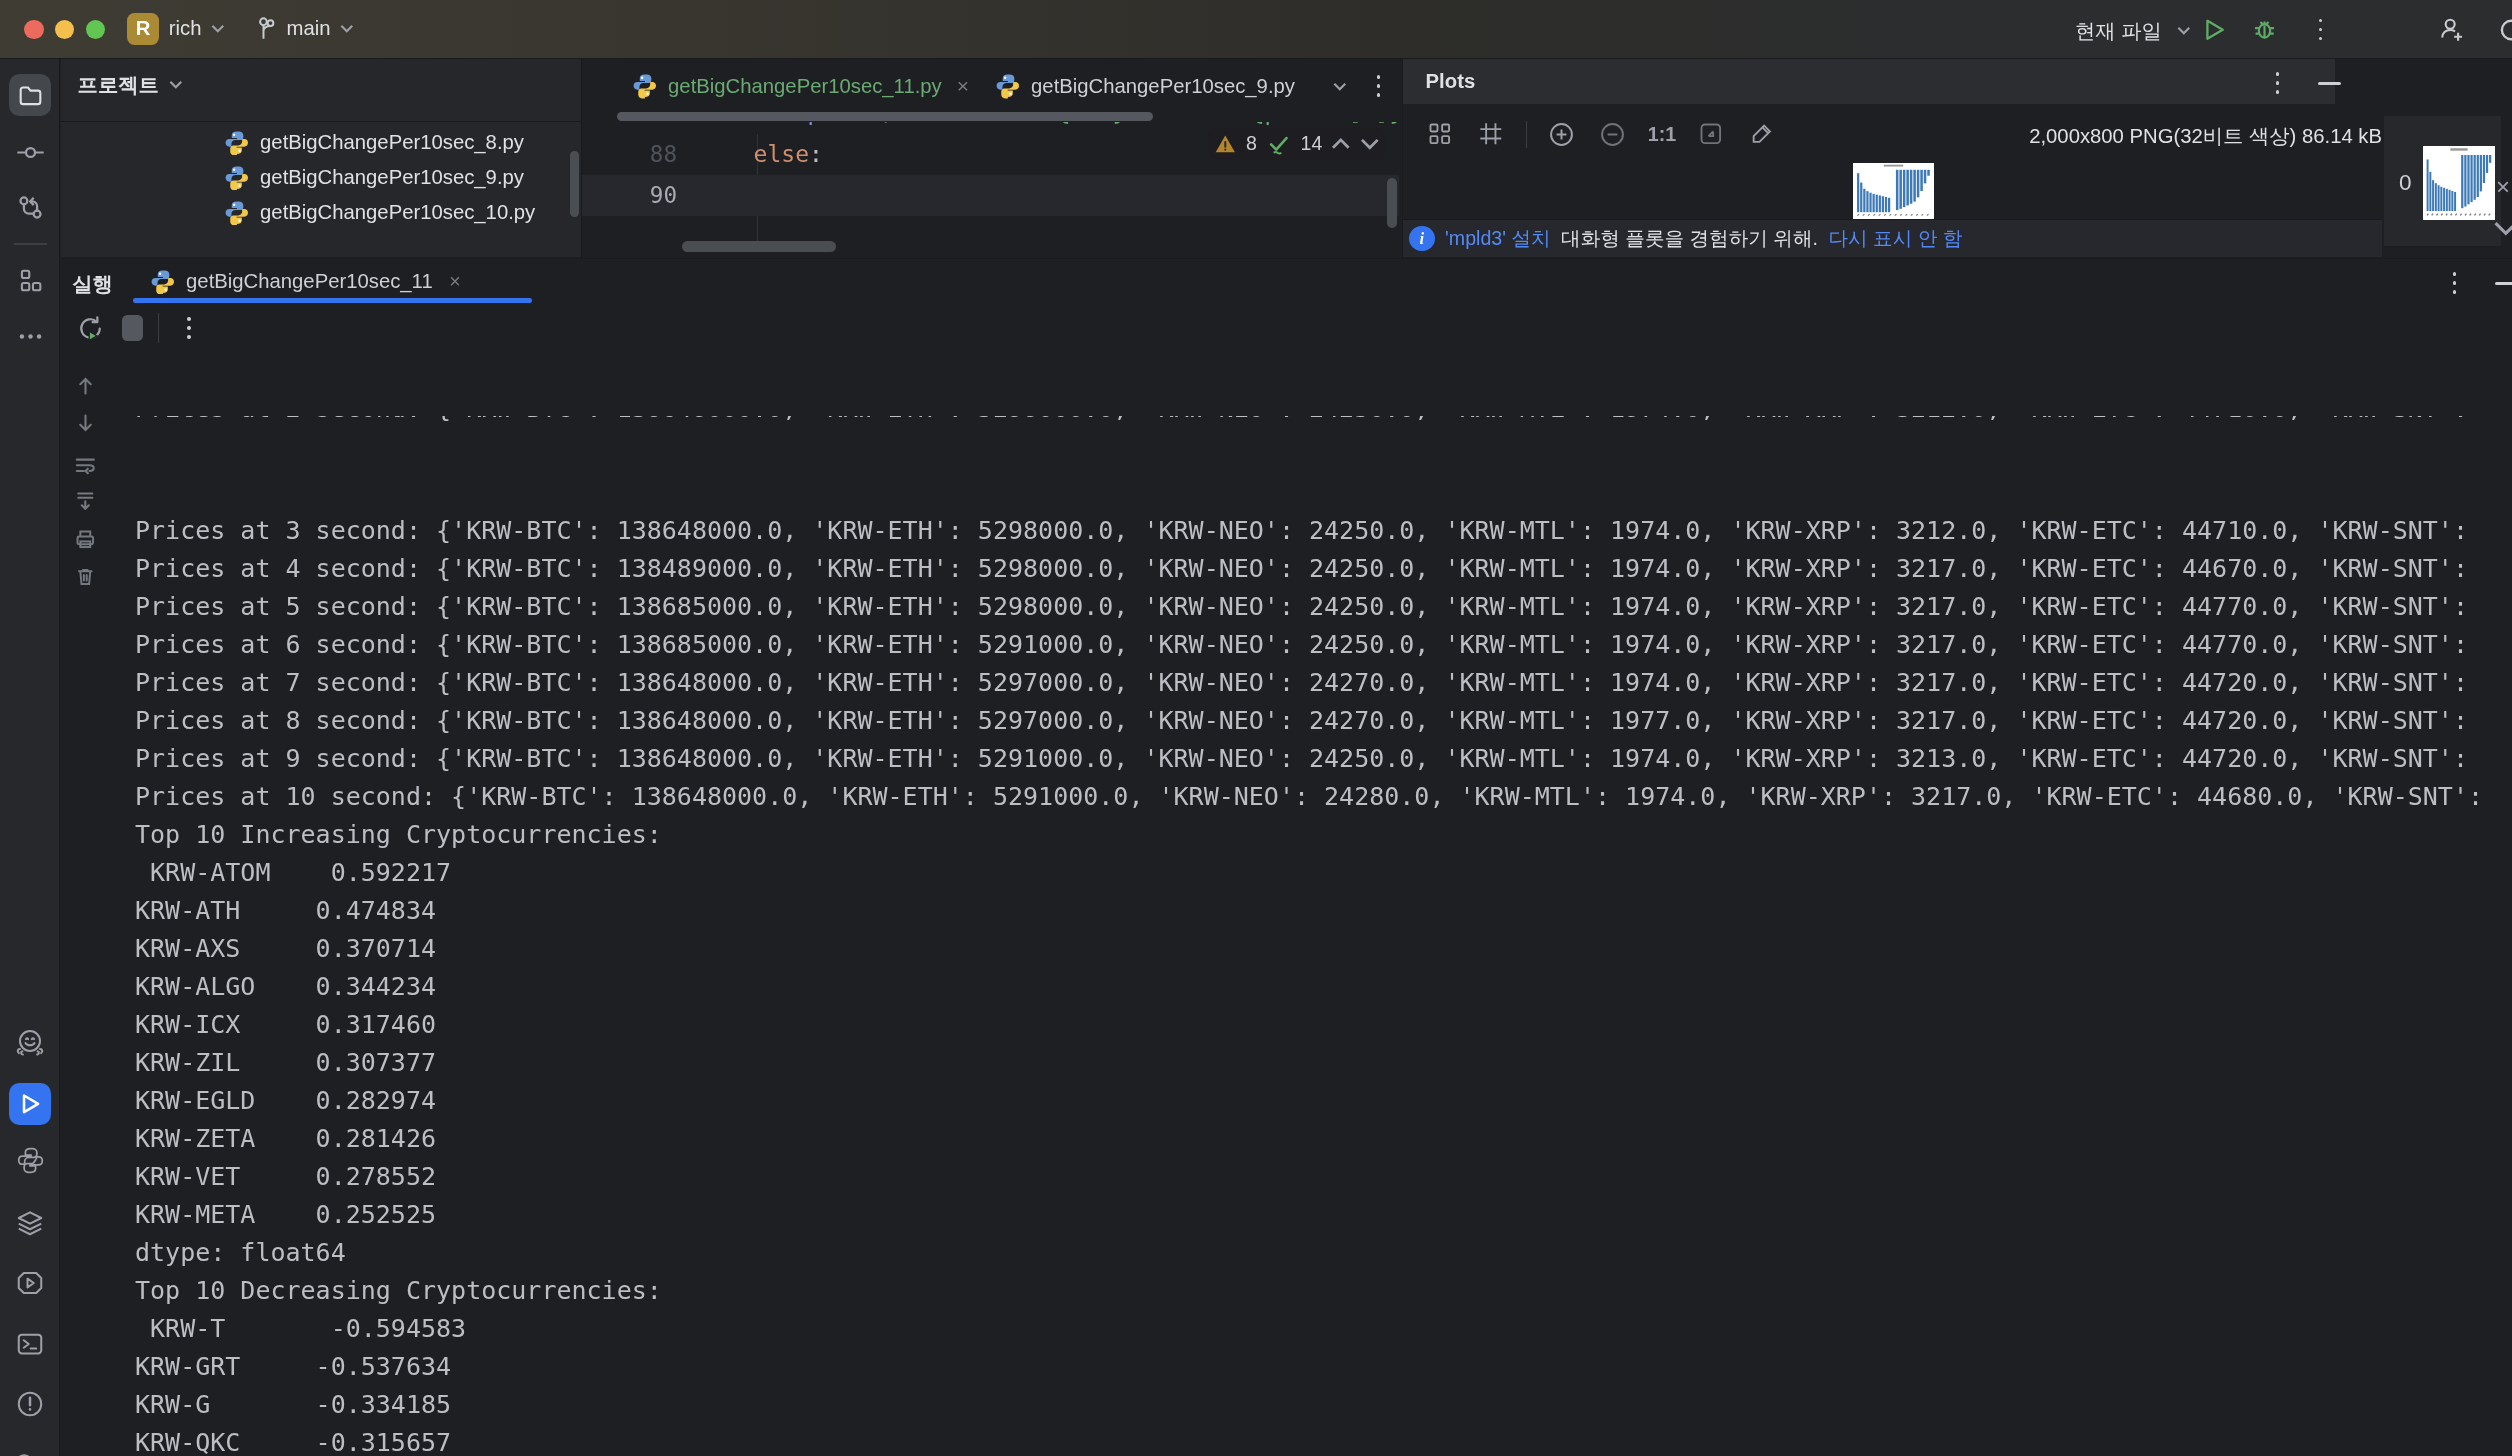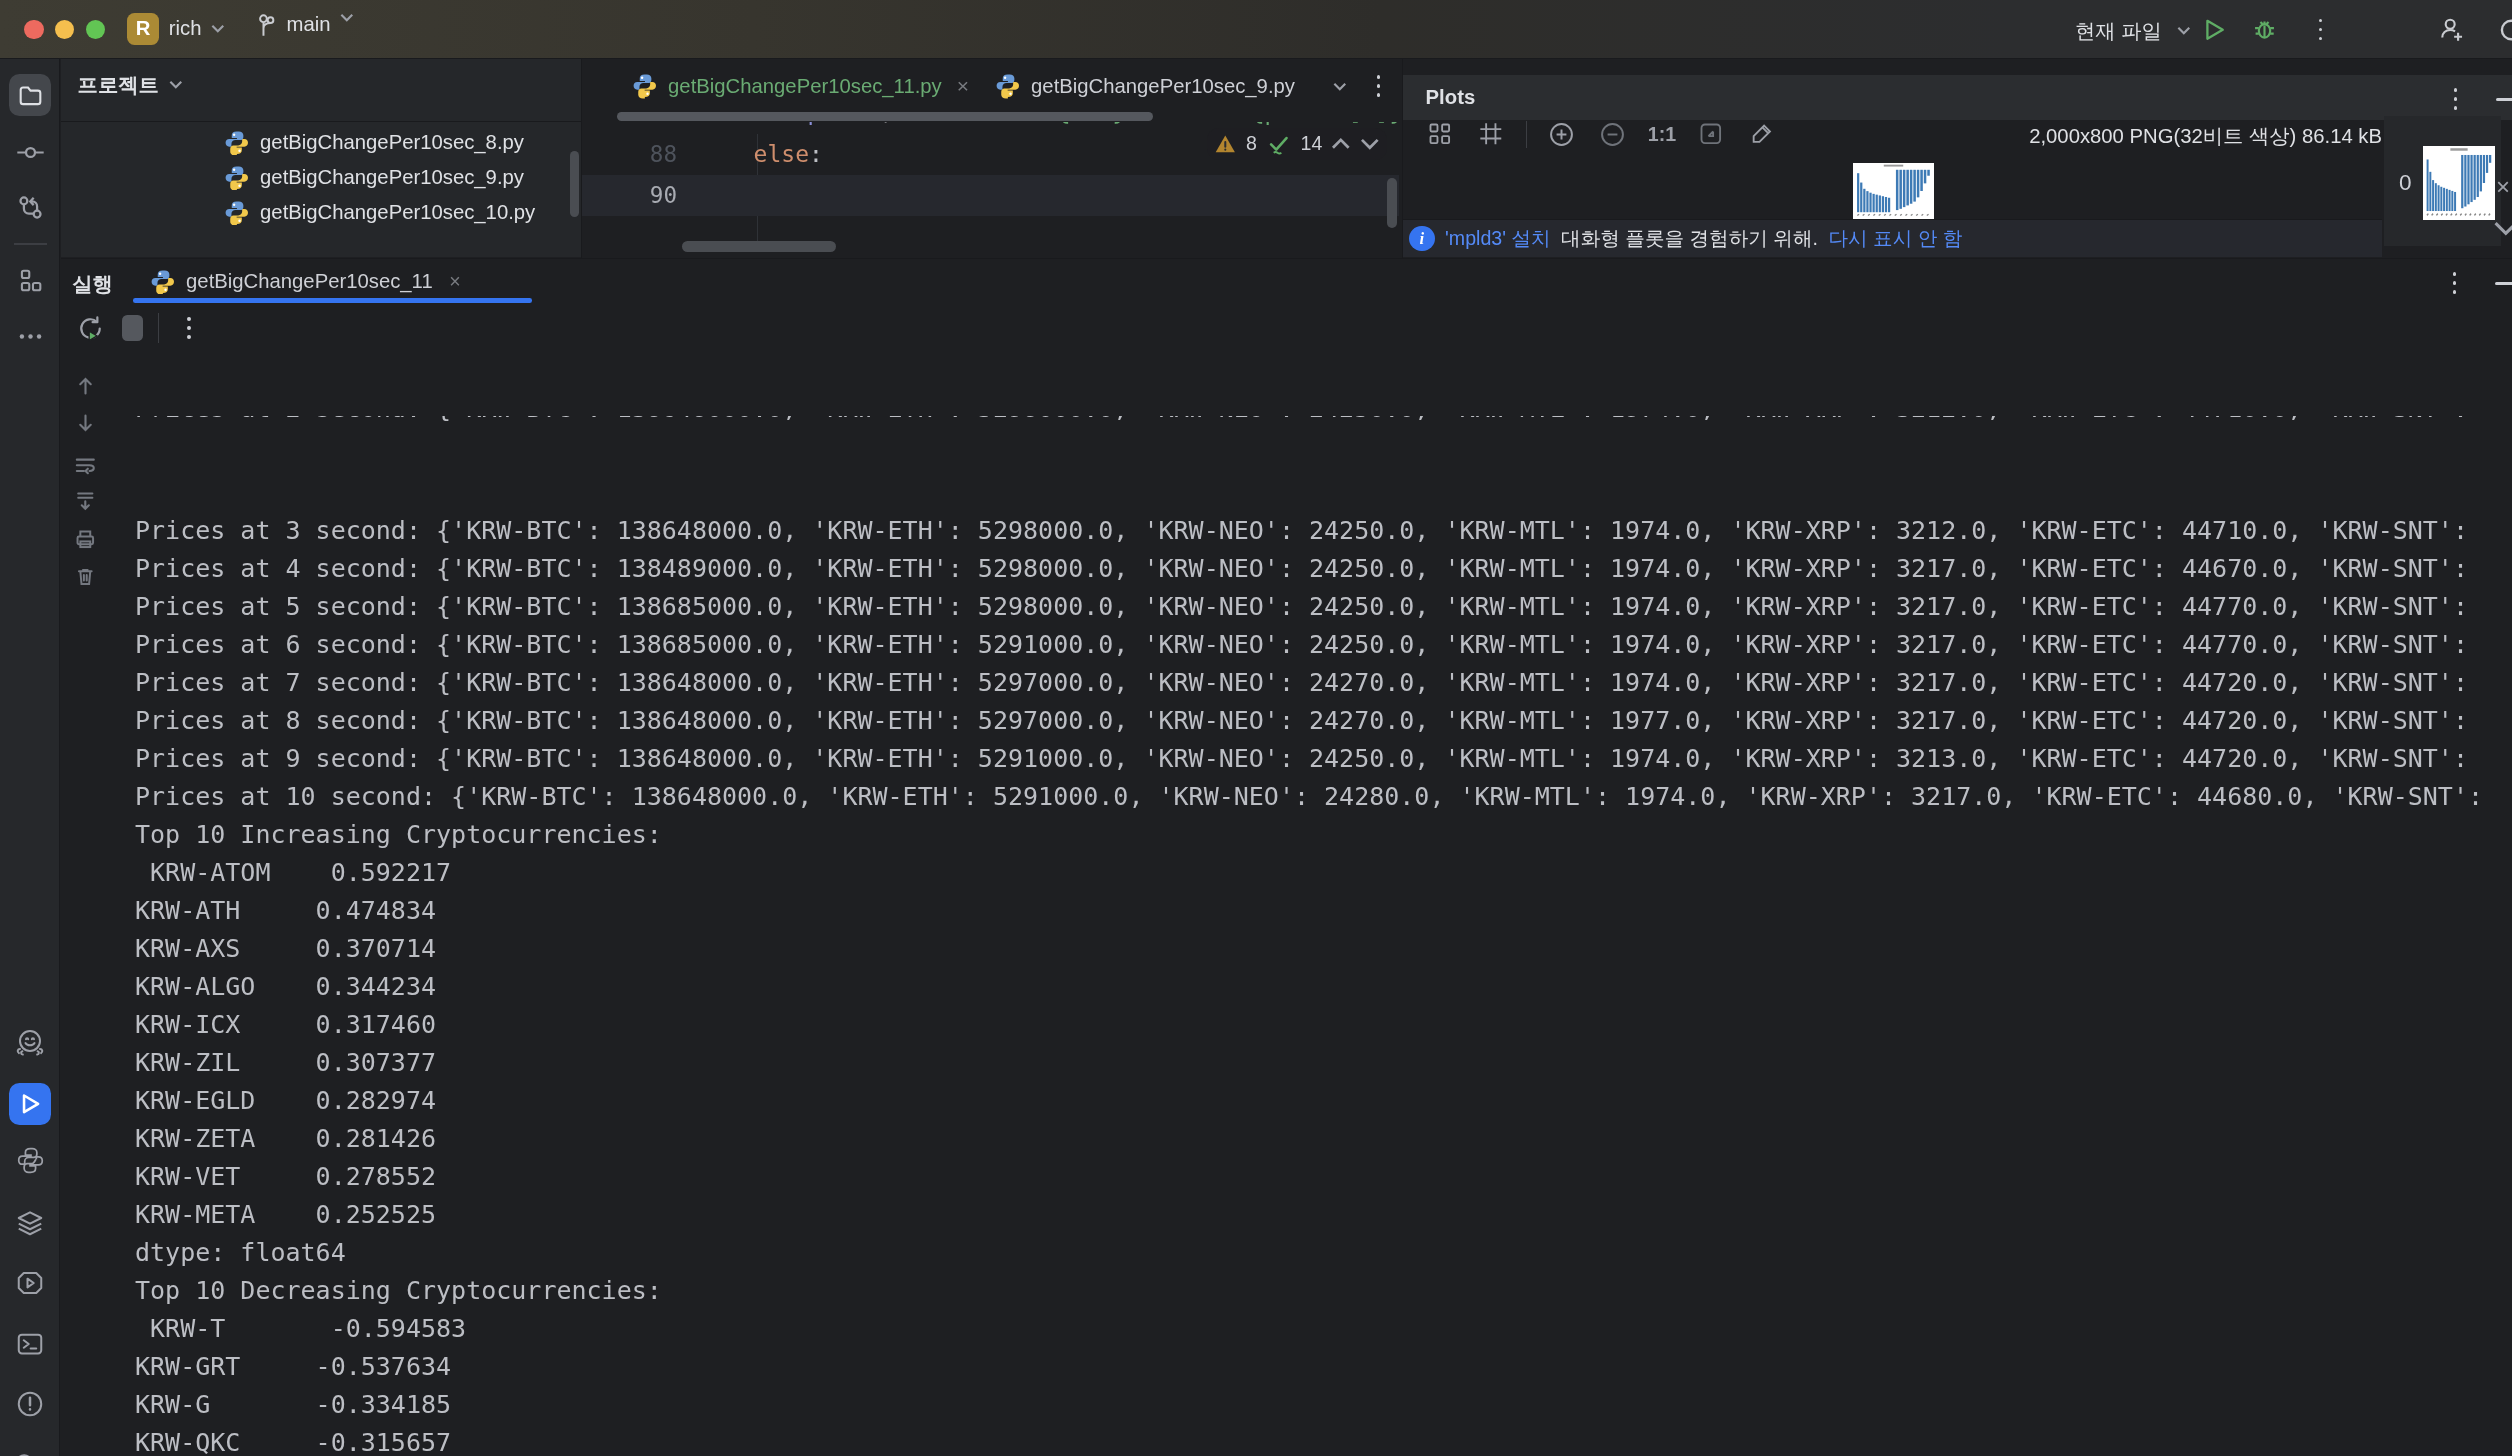--- a/index.html
+++ b/index.html
@@ -12,21 +12,21 @@
     background:linear-gradient(90deg,#3e3c33 0%,#37352e 30%,#2e2d2a 55%,#2c2d2f 80%);
     border-bottom:0.8px solid #191a1d;}
   .traffic{position:absolute;left:24px;top:19.6px;display:flex;gap:11.3px}
   .tl{width:19.6px;height:19.6px;border-radius:50%}
   .tl.r{background:#ed6a5f}.tl.y{background:#f5bf4e}.tl.g{background:#62c554}
   .chip{position:absolute;left:127px;top:12.8px;display:flex;align-items:center;gap:9.8px;cursor:default}
   .chip-badge{width:32px;height:32px;border-radius:7.5px;background:#ab8a35;color:#fff;
     font-size:20.3px;font-weight:bold;display:flex;align-items:center;justify-content:center}
   .tb-label{font-size:20.3px;color:#dfe1e5}
   .chev{width:13.6px;height:9px}
-  .branch{position:absolute;left:255px;top:12.8px;display:flex;align-items:flex-start;gap:9px;height:32px}
+  .branch{position:absolute;left:255px;top:12.8px;display:flex;align-items:center;gap:9px;height:32px}
   .runcfg{position:absolute;left:2075px;top:16.6px;display:flex;align-items:center;gap:15px}
   .tb-ic{position:absolute;top:15px;width:29px;height:29px;display:flex;align-items:center;justify-content:center}
 
   
   .stripe{position:absolute;left:0;top:59px;width:60px;height:1398px;background:#26282b;border-right:0.8px solid #191a1d}
   .st-ic{position:absolute;left:9px;width:42px;height:42px;border-radius:10.5px;
     display:flex;align-items:center;justify-content:center}
   .st-ic.active-folder{background:#44474c}
   .st-ic.active-run{background:#3574f0}
   .st-div{position:absolute;left:13.6px;width:33px;height:1.5px;background:#3c3e43}
@@ -64,21 +64,21 @@
   .code-text{margin-left:22.6px;white-space:pre}
   .tok-kw{color:#cf8e6d}.tok-fn{color:#8b90d8}.tok-str{color:#6aab73}.tok-pl{color:#bcbec4}
   .inspect{position:absolute;right:12px;top:6px;display:flex;align-items:center;gap:9px;
     background:rgba(30,31,34,.85);border-radius:12px;padding:3px 7.5px;font-family:"Liberation Sans",sans-serif;font-size:19.6px;color:#ced0d6}
   .ed-vscroll{position:absolute;right:2.3px;top:56px;width:9.8px;height:50px;border-radius:5.3px;background:#4a4d52}
   .ed-hscroll{position:absolute;left:100px;bottom:6px;width:154px;height:11.3px;border-radius:6px;background:#4a4d52}
   .ind-guide{position:absolute;left:175px;top:12px;width:0.8px;height:113px;background:#2f3237}
 
   
   .plots{position:absolute;left:1402px;top:59px;width:1110px;height:199px;background:#1e1f22;border-left:0.8px solid #191a1d}
-  .plots-head{position:absolute;left:0;top:16px;width:1110px;height:45px;background:#2b2d30}
+  .plots-head{position:absolute;left:0;top:0;width:932px;height:45px;background:#2b2d30}
   .plots-title{position:absolute;left:22.6px;top:10.5px;font-size:20.3px;font-weight:700;color:#dfe1e5}
   .plots-toolbar{position:absolute;left:21px;top:54px;display:flex;align-items:center;gap:19px;height:42px}
   .pt-ic{width:32px;height:32px;display:flex;align-items:center;justify-content:center;border-radius:6px}
   .pt-div{width:0.8px;height:27px;background:#3c3e43}
   .one2one{font-size:19.6px;color:#9da0a8;font-weight:700}
   .img-info{position:absolute;right:130px;top:63px;font-size:20.3px;color:#dfe1e5}
   .plot-thumb-main{position:absolute;left:450px;top:104px;width:81px;height:56px}
   .plot-thumb-main svg{width:100%;height:100%}
   .plots-strip{position:absolute;left:981px;top:57px;width:117px;height:130px;background:#26282b}
   .strip-index{position:absolute;left:15px;top:54px;font-size:22.6px;color:#ced0d6}

